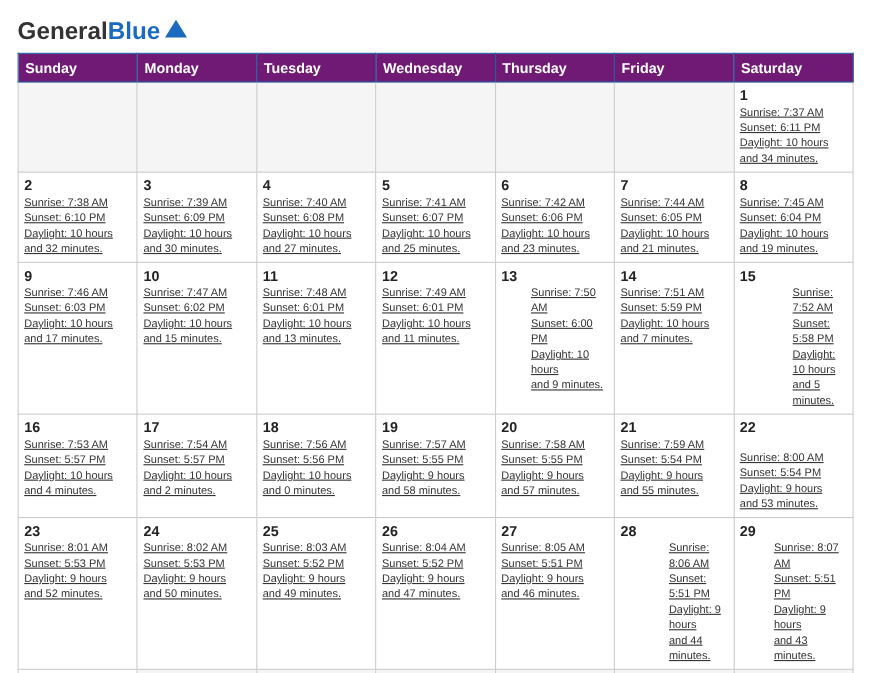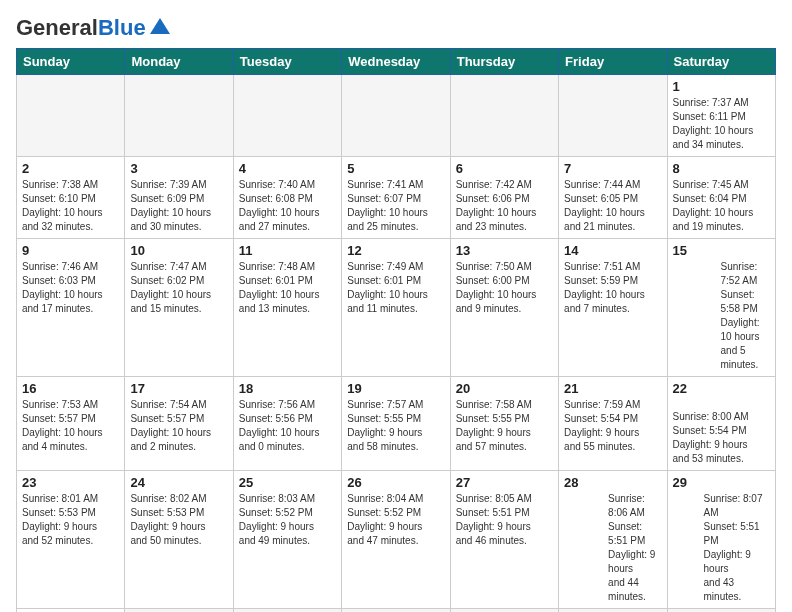--- a/index.html
+++ b/index.html
@@ -40,21 +40,21 @@
       font-size: 16px;
       font-weight: normal;
       color: #444;
     }
     .calendar {
       width: 100%;
       border-collapse: collapse;
       border: 1px solid #ccc;
     }
     .calendar th {
-      background: #0f766e;
+      background: #701a75;
       color: #fff;
       font-size: 13px;
       font-weight: bold;
       padding: 5px 6px;
       border: 1px solid #2060a0;
       text-align: left;
     }
     .calendar td {
       vertical-align: top;
       border: 1px solid #ccc;
@@ -72,20 +72,21 @@
       font-size: 13px;
       font-weight: bold;
       color: #222;
       display: block;
       margin-bottom: 2px;
     }
     .day-info {
       font-size: 10px;
       color: #333;
       line-height: 1.4;
+      text-decoration: underline;
     }
   </style>
 </head>
 <body>
 
 <div class="header">
   <div class="logo">
     <div style="display:flex;align-items:center;">
       <span class="logo-text">General<span>Blue</span></span>
       <svg width="24" height="24" viewBox="0 0 24 24" style="margin-left:2px;">
@@ -202,21 +203,21 @@
         </td>
         <td>
           <span class="day-number">12</span>
           <div class="day-info" style="white-space: pre-line;">Sunrise: 7:49 AM
 Sunset: 6:01 PM
 Daylight: 10 hours
 and 11 minutes.</div>
         </td>
         <td>
           <span class="day-number">13</span>
-          <div class="day-info" style="white-space: pre-line;">Sunrise: 7:50 AM
+          <div class="day-info" style="white-space: pre-line; margin-left: 27px;">Sunrise: 7:50 AM
 Sunset: 6:00 PM
 Daylight: 10 hours
 and 9 minutes.</div>
         </td>
         <td>
           <span class="day-number">14</span>
           <div class="day-info" style="white-space: pre-line;">Sunrise: 7:51 AM
 Sunset: 5:59 PM
 Daylight: 10 hours
 and 7 minutes.</div>

